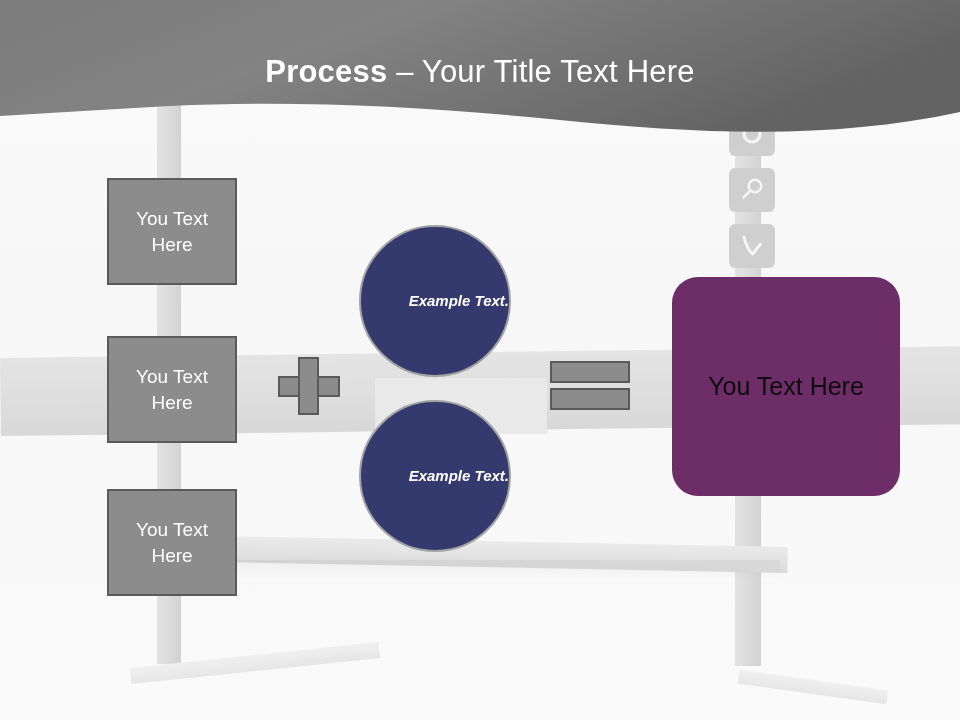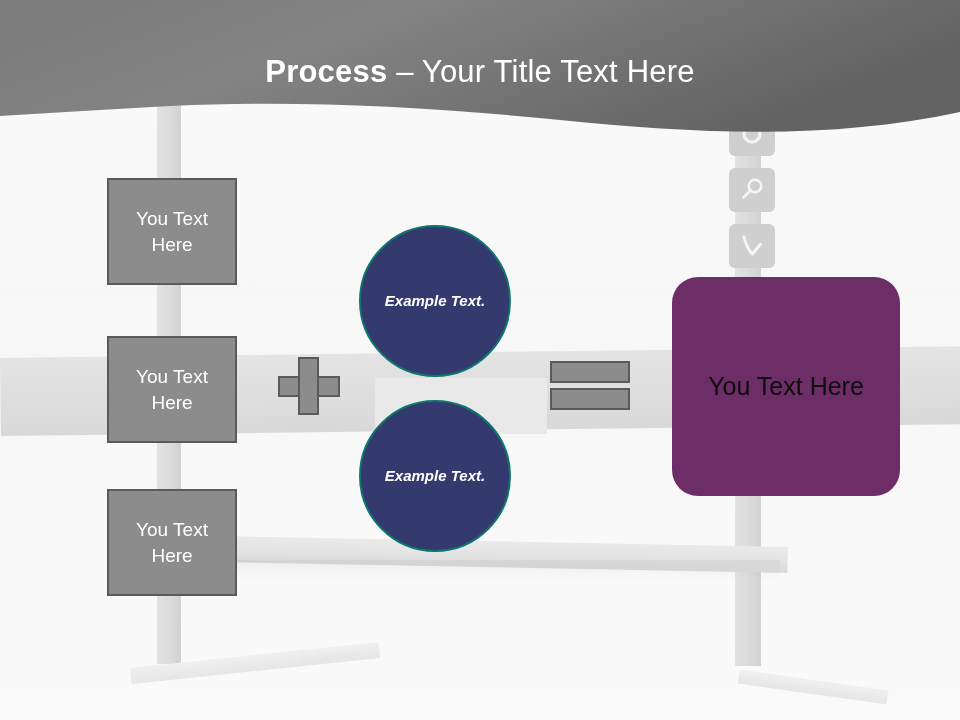--- a/index.html
+++ b/index.html
@@ -67,22 +67,22 @@
 
   
   .equals{position:absolute;left:550px;top:361px;width:80px;height:50px;}
   .equals i{position:absolute;left:0;width:80px;height:22px;background:#8c8c8c;
     border:2px solid #5a5a5a;box-sizing:border-box;}
   .equals i.top{top:0;}
   .equals i.bottom{top:27px;}
 
   
   .circle{position:absolute;width:152px;height:152px;border-radius:50%;
-    background:#343a6e;border:2px solid #0f766e;box-sizing:border-box;
-    display:flex;align-items:center;justify-content:center;text-align:center;
+    background:#343a6e;border:2px solid #a3a3a3;box-sizing:border-box;
+    display:flex;align-items:center;justify-content:flex-end;text-align:center;
     color:#ffffff;font-size:15px;font-weight:bold;font-style:italic;line-height:1.45;}
   .circle.c1{left:359px;top:225px;}
   .circle.c2{left:359px;top:400px;}
 
   
   .pbox{position:absolute;left:672px;top:277px;width:228px;height:219px;
     background:#6d2d66;border-radius:26px;
     display:flex;align-items:center;justify-content:center;
     color:#0d0d0d;font-size:25px;text-align:center;}
 </style>

